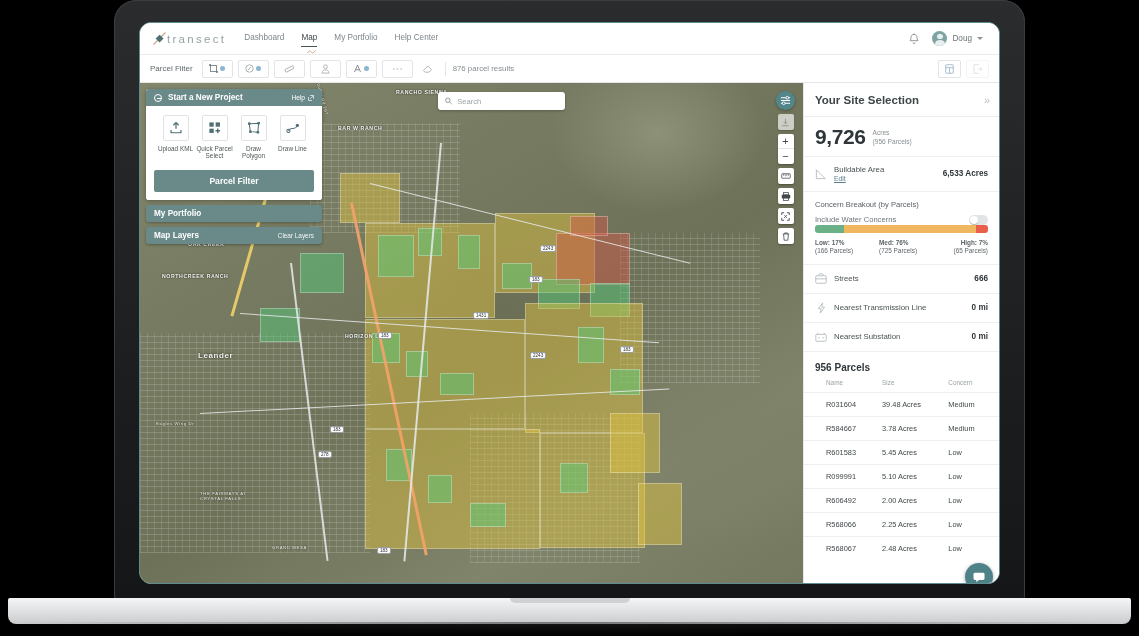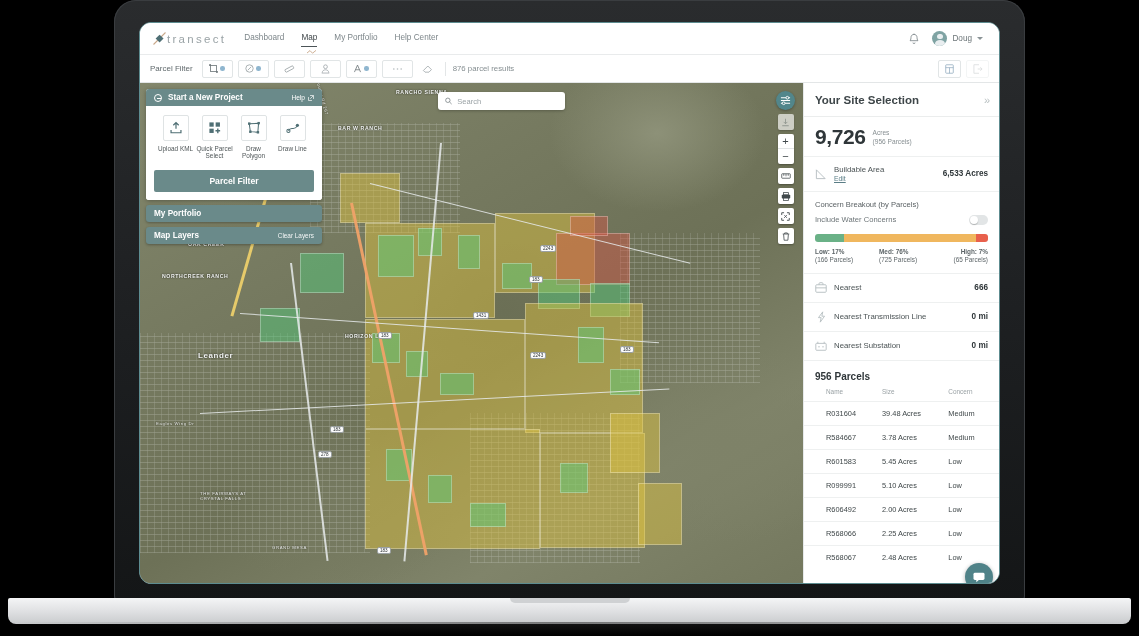--- a/index.html
+++ b/index.html
@@ -227,21 +227,21 @@
   .rp-row{
     display:flex; align-items:center; gap:7px; padding:8px 11px; border-bottom:1px solid #eef0f0;
     font-size:7.8px; color:#4a5254;
   }
   .rp-row .ic{ width:12px;height:12px;flex:0 0 12px;display:flex;align-items:center;justify-content:center;}
   .rp-row .val{ margin-left:auto; font-weight:700; color:#2f3639; font-size:8.2px;text-align:right;}
   .rp-row .lbl-stack{ display:flex; flex-direction:column; line-height:9px;}
   .edit-link{ font-size:6.8px; color:#5a7d86; text-decoration:underline; cursor:pointer;}
   .concern-sec{ padding:8px 11px 9px; border-bottom:1px solid #eef0f0;}
   .concern-title{ font-size:7.6px; color:#585f62; margin-bottom:6px;}
-  .toggle-row{ display:flex; align-items:center; font-size:7.6px; color:#6d7578; margin-bottom:9px;}
+  .toggle-row{ display:flex; align-items:center; font-size:7.6px; color:#6d7578; }
   .toggle{
     margin-left:auto; width:19px;height:10px;border-radius:6px;background:#e2e5e6;
     position:relative; cursor:pointer;
   }
   .toggle:after{content:"";position:absolute;left:1px;top:1px;width:8px;height:8px;border-radius:50%;background:#fff;box-shadow:0 1px 1px rgba(0,0,0,.22);}
   .cbar{ height:8px; border-radius:3px; overflow:hidden; display:flex; margin-bottom:6px;}
   .cbar i{ display:block; height:100%; }
   .clegend{ display:flex; font-size:6.4px; color:#5d6568; line-height:8px;}
   .clegend .c1{ width:37%; } .clegend .c2{ width:38%; } .clegend .c3{ width:25%; text-align:right;}
   .clegend b{ font-weight:700; display:block; }
@@ -656,21 +656,21 @@
             </div>
 
             <div class="rp-row">
               <span class="ic">
                 <svg width="12" height="11" viewBox="0 0 13 12">
                   <rect x="0.8" y="3" width="11.4" height="8.2" rx="1" fill="none" stroke="#b6bec1" stroke-width="1"></rect>
                   <path d="M4.4 3 V1.6 C4.4 1.1 4.8 0.8 5.3 0.8 H7.7 C8.2 0.8 8.6 1.1 8.6 1.6 V3" fill="none" stroke="#b6bec1" stroke-width="1"></path>
                   <line x1="0.8" y1="6.4" x2="12.2" y2="6.4" stroke="#b6bec1" stroke-width="1"></line>
                 </svg>
               </span>
-              <span>Nearest</span>
+              <span>Streets</span>
               <span class="val">666</span>
             </div>
 
             <div class="rp-row">
               <span class="ic">
                 <svg width="9" height="12" viewBox="0 0 10 13">
                   <path d="M6.4 0.8 L1.6 7.2 H4.6 L3.6 12.2 L8.4 5.6 H5.4 Z" fill="none" stroke="#b6bec1" stroke-width="1"></path>
                 </svg>
               </span>
               <span>Nearest Transmission Line</span>

